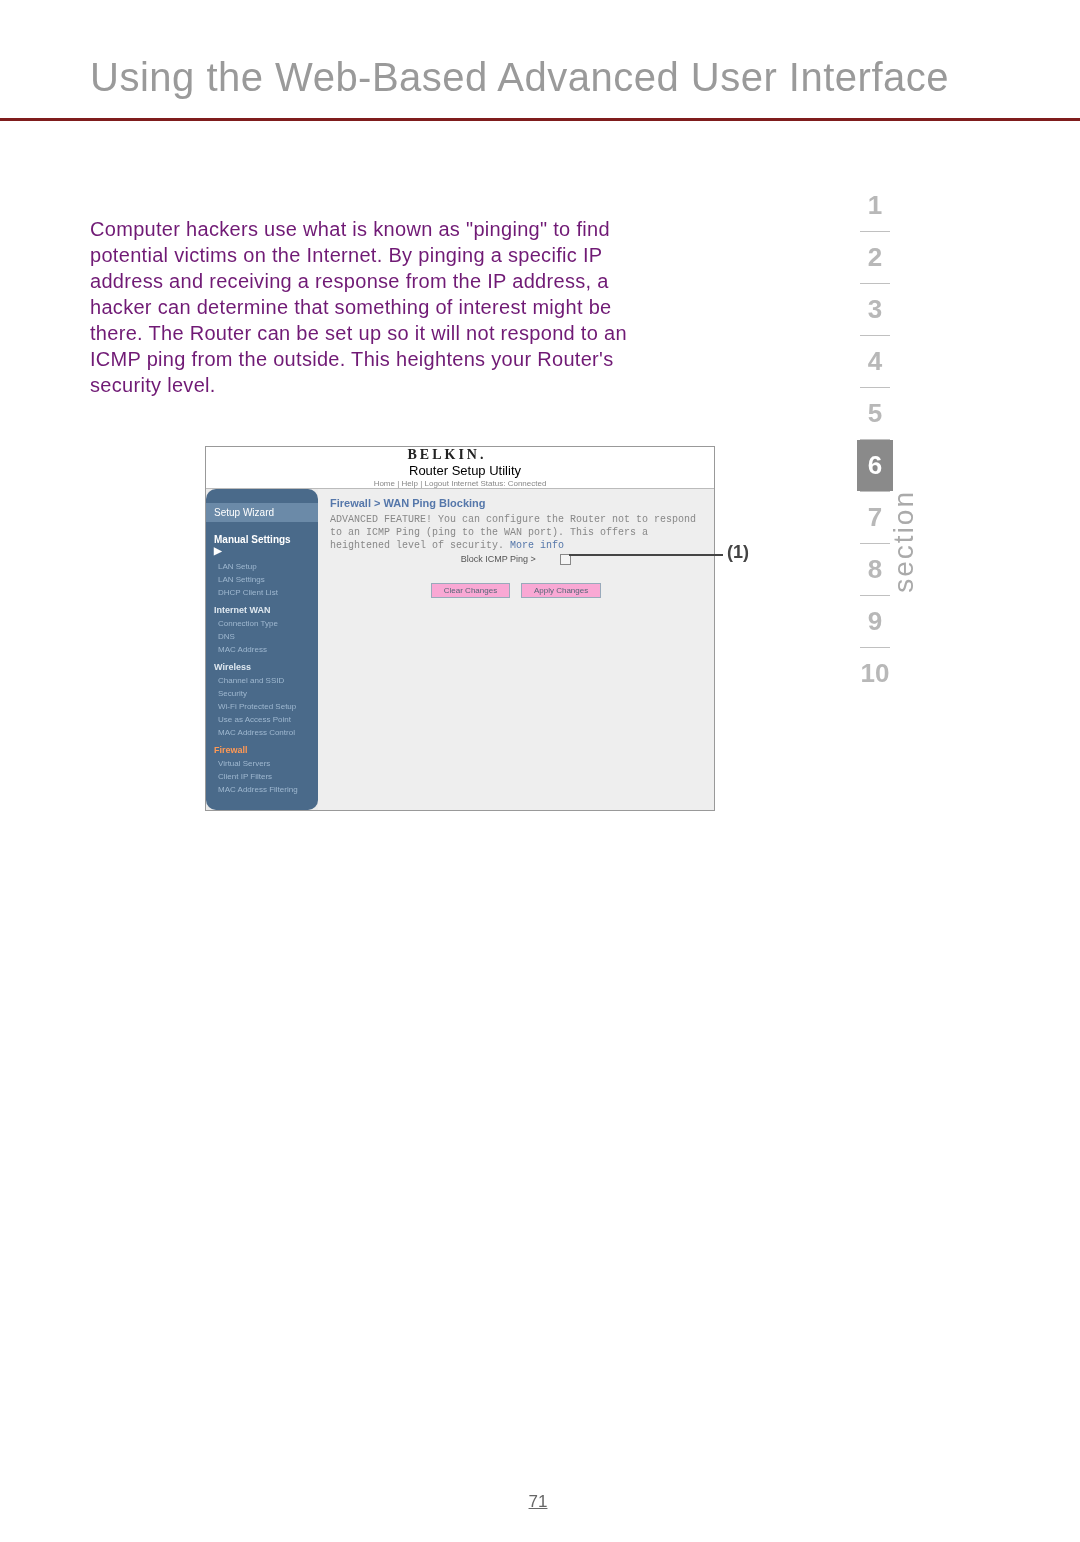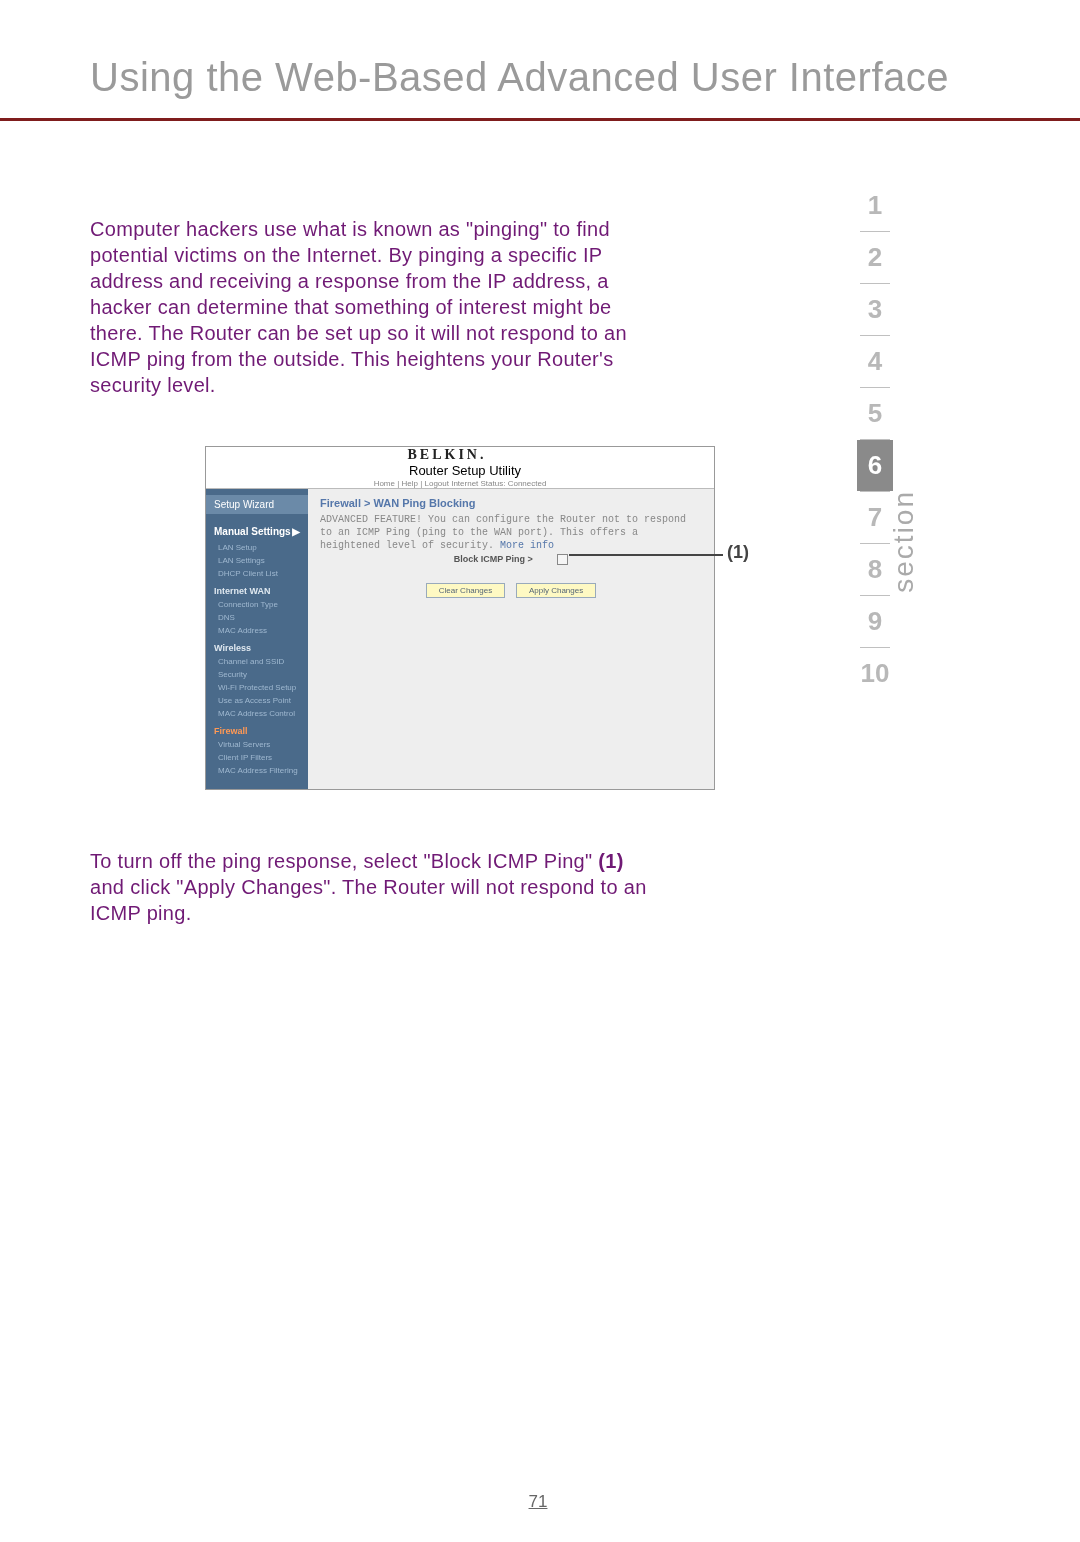--- a/index.html
+++ b/index.html
@@ -77,40 +77,42 @@
   .rs-headerlinks {
     font-size: 8px;
     color: #888;
     text-align: right;
   }
   .rs-body {
     display: flex;
     min-height: 300px;
   }
   .rs-sidebar {
-    width: 102px;
+    width: 112px;
     background: #4a6a8a;
     color: #c8d4e0;
     font-size: 9px;
-    padding: 6px 0;
+    padding: 14px 0;
+    border-radius: 10px;
   }
   .rs-side-sel {
     background: #6b8aa8;
     color: #fff;
     padding: 4px 8px;
     margin-bottom: 6px;
     font-size: 10px;
   }
   .rs-side-head {
     color: #fff;
     font-weight: bold;
     padding: 6px 8px 4px 8px;
     font-size: 10px;
     display: flex;
     justify-content: space-between;
+    flex-direction: column;
   }
   .rs-side-cat {
     color: #dfe8f0;
     font-weight: bold;
     padding: 6px 8px 2px 8px;
     font-size: 9px;
   }
   .rs-side-cat.fw { color: #ff9955; }
   .rs-side-item {
     padding: 2px 8px 2px 12px;
@@ -135,32 +137,32 @@
     margin-bottom: 2px;
     font-family: Liberation Mono, monospace;
   }
   .rs-desc .more { color: #5577aa; }
   .rs-row {
     text-align: center;
     font-size: 9px;
     color: #555;
     margin-bottom: 18px;
   }
-  .rs-row-label { display: inline-block; margin-right: 22px; font-weight: bold; }
+  .rs-row-label { display: inline-block; margin-right: 22px; font-weight: normal; }
   .rs-check {
     display: inline-block;
     width: 11px; height: 11px;
     border: 1px solid #888;
     background: #f5f5f5;
     vertical-align: middle;
   }
   .rs-btns { text-align: center; }
   .rs-btn {
     display: inline-block;
-    background: #fef9c3;
+    background: #f9a8d4;
     border: 1px solid #9ab;
     color: #567;
     font-size: 8px;
     padding: 2px 12px;
     margin: 0 4px;
   }
   .callout-line {
     position: absolute;
     top: 108px;
     left: 364px;
@@ -281,23 +283,20 @@
             <span class="rs-btn">Clear Changes</span>
             <span class="rs-btn">Apply Changes</span>
           </div>
         </div>
       </div>
     </div>
     <div class="callout-line"></div>
     <div class="callout-label">(1)</div>
   </div>
 
-  <div class="bodytext after-text">
-    <span>To turn off the ping response, select "Block ICMP Ping" </span><span class="bold">(1)</span><span> and click "Apply Changes". The Router will not respond to an ICMP ping.</span>
-  </div>
 </div>
 
 <div class="section-nav" id="section-nav">
     <div class="nav-item">1</div>
     <div class="nav-divider"></div>
     <div class="nav-item">2</div>
     <div class="nav-divider"></div>
     <div class="nav-item">3</div>
     <div class="nav-divider"></div>
     <div class="nav-item">4</div>

